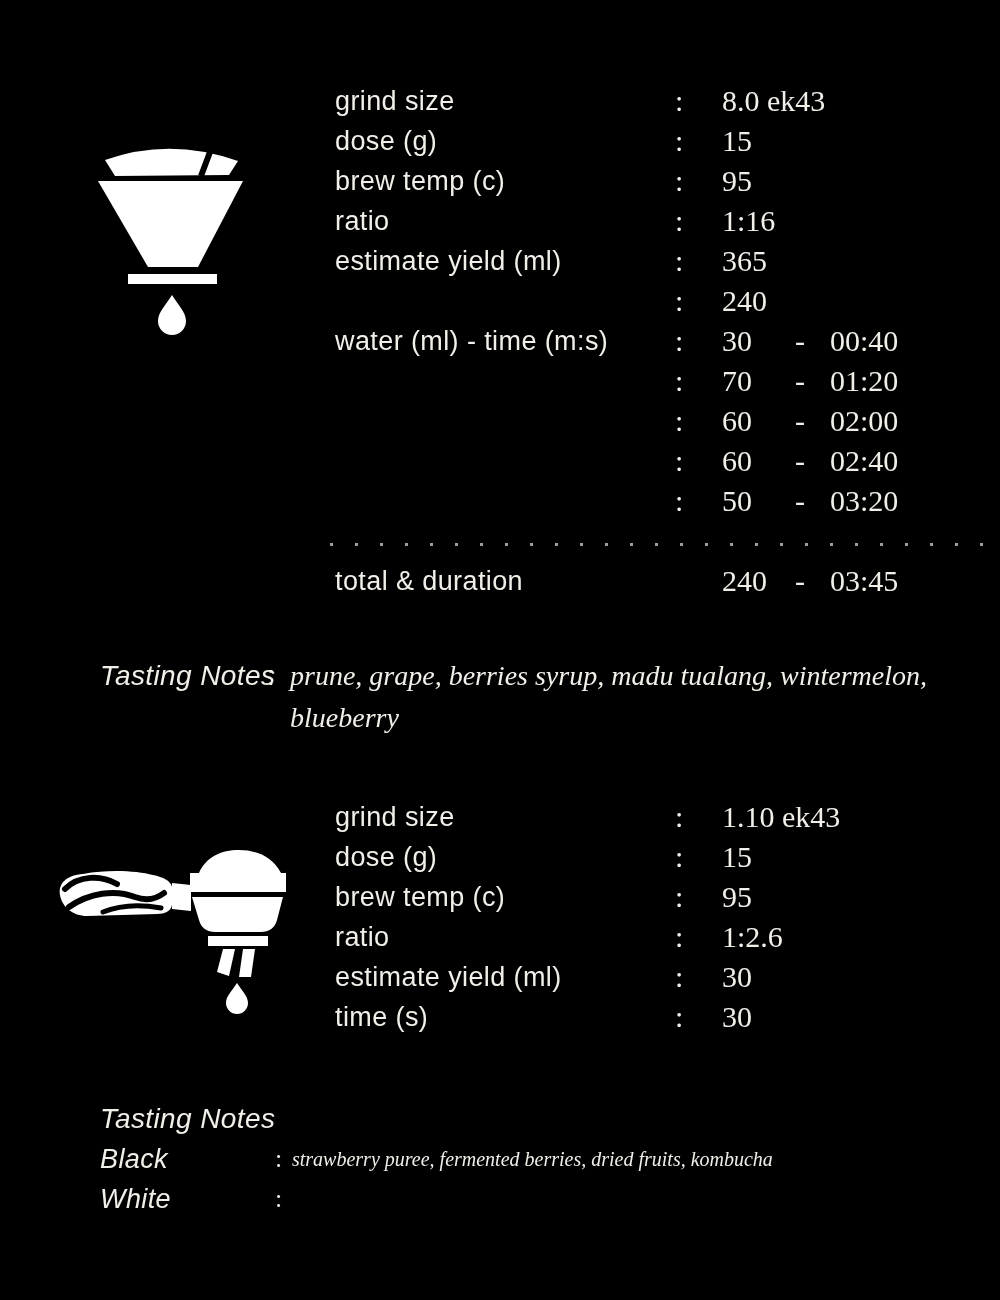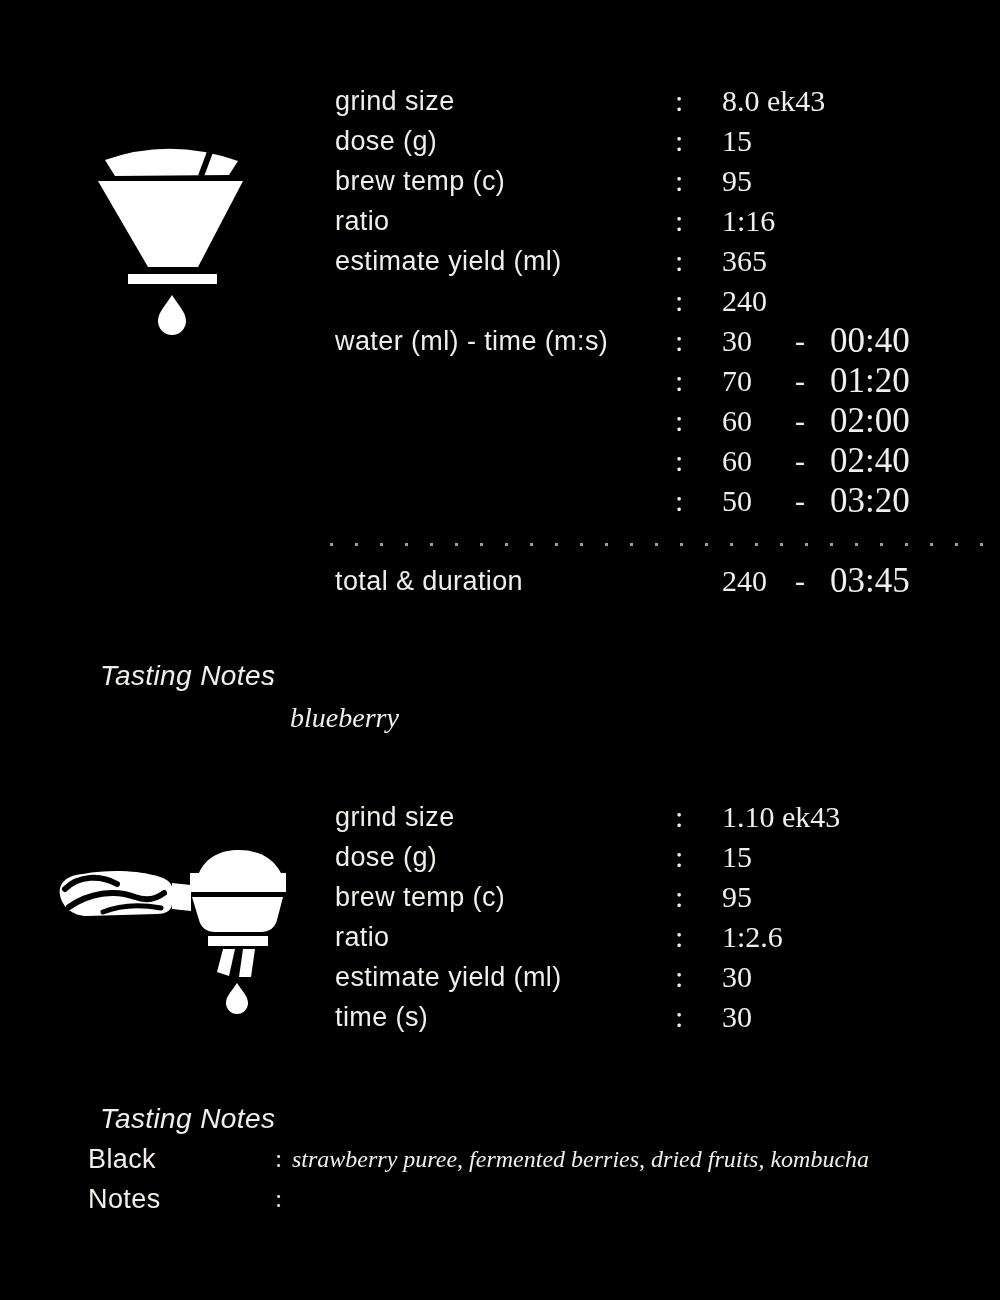--- a/index.html
+++ b/index.html
@@ -20,33 +20,33 @@
   .brow{position:relative;height:40px;line-height:40px;}
   .brow span{position:absolute;top:0;height:40px;line-height:40px;white-space:nowrap;}
 
   .sans{font-family:"Liberation Sans",sans-serif;}
   .serif{font-family:"Liberation Serif",serif;}
 
   .lbl{left:315px;font-size:27px;letter-spacing:.4px;color:#f2efe9;}
   .cln{left:655px;font-size:30px;}
   .val{left:702px;font-size:30px;}
   .dsh{left:775px;font-size:30px;}
-  .tim{left:810px;font-size:35px;}
+  .tim{left:810px;font-size:30px;}
 
   .dotted{
     position:absolute;left:310px;top:543px;width:686px;height:3px;
     background:repeating-linear-gradient(to right,#9d9d9d 0 3px,transparent 3px 25px);
   }
 
   .notes-hdr{left:80px;font-size:28px;font-style:italic;letter-spacing:.4px;}
   .notes-cln-top{left:247px;font-size:28px;}
   .notes-txt-top{left:270px;font-size:28px;font-style:italic;font-family:"Liberation Serif",serif;}
-  .notes-lbl{left:68px;font-size:27px;letter-spacing:.4px;}
+  .notes-lbl{left:80px;font-size:27px;font-style:italic;letter-spacing:.4px;}
   .notes-cln{left:255px;font-size:26px;font-family:"Liberation Serif",serif;}
-  .notes-txt{left:272px;font-size:24px;font-style:italic;font-family:"Liberation Serif",serif;}
+  .notes-txt{left:272px;font-size:20px;font-style:italic;font-family:"Liberation Serif",serif;}
 
   .icon-v60{position:absolute;left:72px;top:135px;width:160px;height:210px;}
   .icon-pf{position:absolute;left:25px;top:845px;width:250px;height:175px;}
 </style>
 </head>
 <body>
 
 <div class="canvas">
 
   <svg class="icon-v60" viewBox="0 0 160 210" aria-hidden="true">
@@ -129,20 +129,21 @@
       <span class="val serif">240</span>
       <span class="dsh serif">-</span>
       <span class="tim serif">03:45</span>
     </div>
   </div>
 
   <div class="block" style="top:655px">
     <div class="nrow">
       <span class="notes-hdr sans">Tasting Notes</span>
       <span class="notes-cln-top sans">:</span>
+      <span class="notes-txt-top">prune, grape, berries syrup, madu tualang, wintermelon,</span>
     </div>
     <div class="nrow">
       <span class="notes-txt-top">blueberry</span>
     </div>
   </div>
 
   <svg class="icon-pf" viewBox="0 0 250 175" aria-hidden="true">
     <path d="M15,50 C13,38 22,30 38,29 C65,24 92,26 108,30 C118,32 126,36 127,42 L127,60 C126,66 120,69 112,69 L42,71 C28,71 17,62 15,50 Z" fill="#ffffff"></path>
     <path d="M20,44 C34,30 56,30 72,39" fill="none" stroke="#000000" stroke-width="6" stroke-linecap="round"></path>
     <path d="M24,62 C44,48 70,44 90,52 C101,56 110,55 119,48" fill="none" stroke="#000000" stroke-width="6" stroke-linecap="round"></path>
@@ -192,18 +193,18 @@
   <div class="block" style="top:1099px">
     <div class="brow">
       <span class="notes-hdr sans">Tasting Notes</span>
     </div>
     <div class="brow">
       <span class="notes-lbl sans">Black</span>
       <span class="notes-cln">:</span>
       <span class="notes-txt">strawberry puree, fermented berries, dried fruits, kombucha</span>
     </div>
     <div class="brow">
-      <span class="notes-lbl sans">Notes</span>
+      <span class="notes-lbl sans">White</span>
       <span class="notes-cln">:</span>
     </div>
   </div>
 
 </div>
 
 </body></html>

